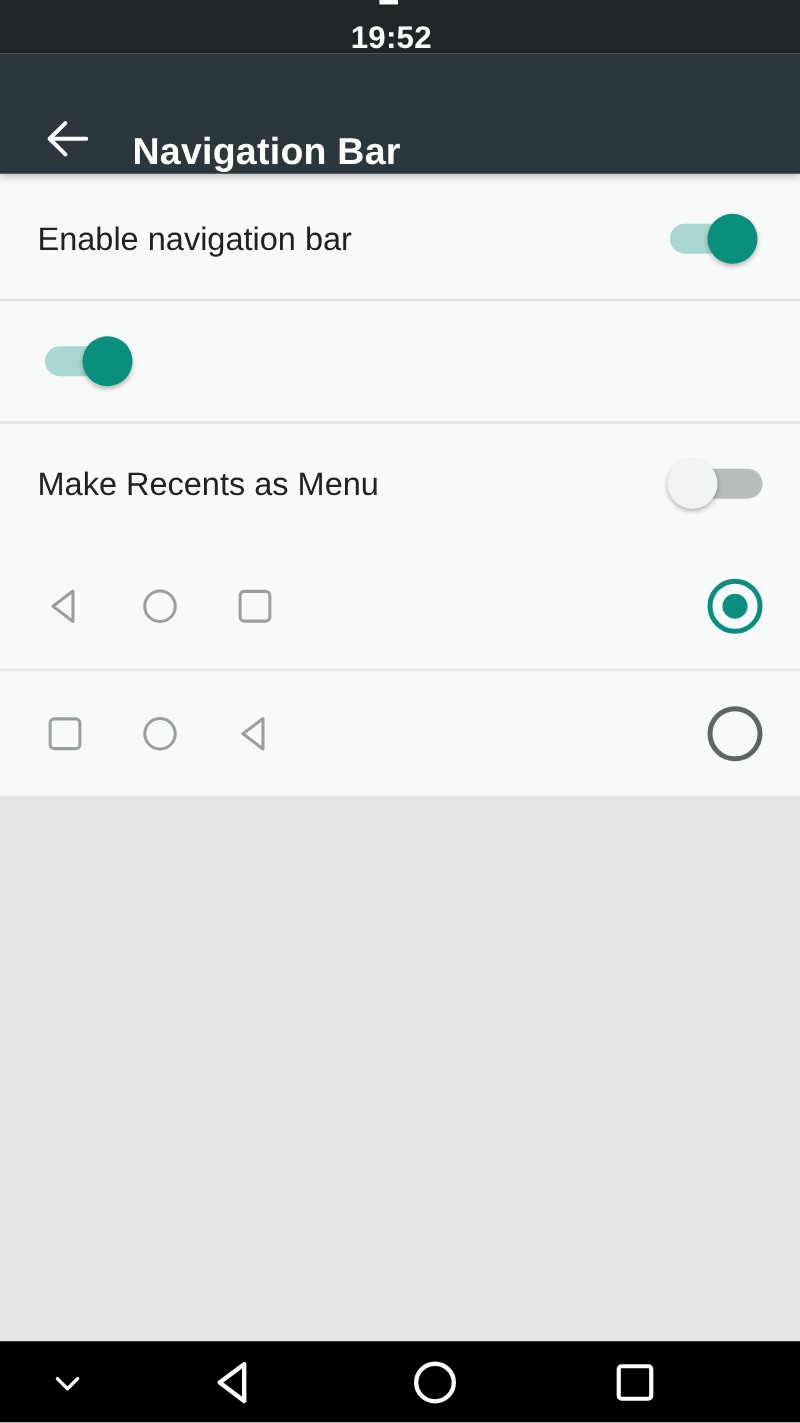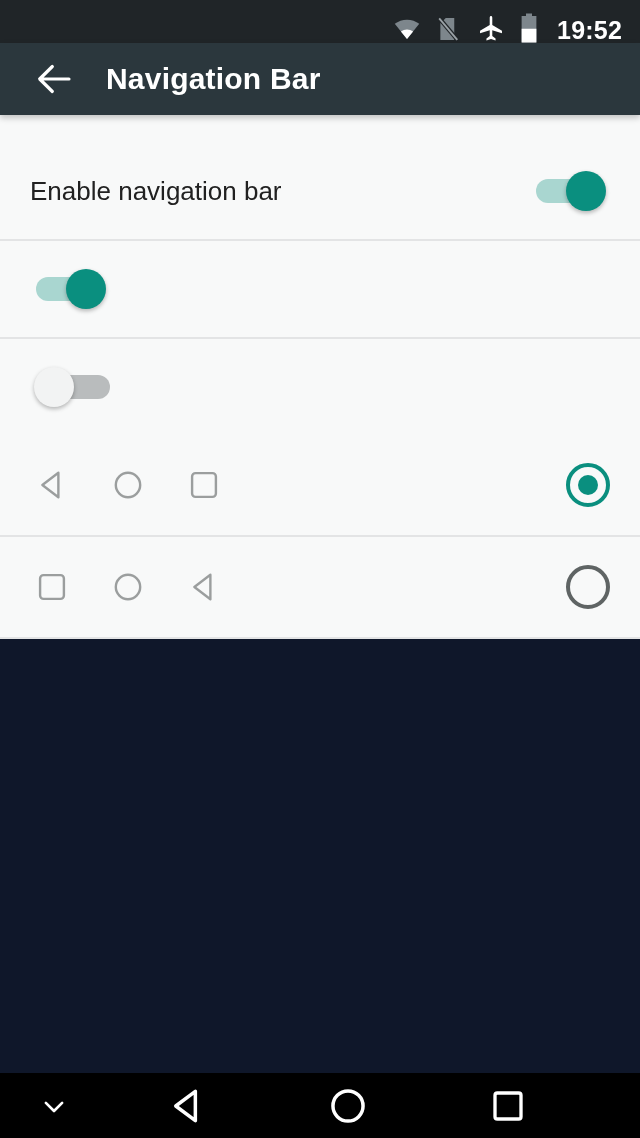--- a/index.html
+++ b/index.html
@@ -8,47 +8,47 @@
     background:#f8f9f9;
     font-family:"Liberation Sans", sans-serif;
     overflow:hidden;
   }
   #screen { position:relative; width:640px; height:1138px; background:#f8f9f9; }
 
   
   .status-bar{
     position:absolute; top:0; left:0; width:640px; height:43px;
     background:#202528;
-    display:flex; align-items:flex-end; justify-content:flex-end;
-    padding-right:18px; gap:14px;
+    display:flex; align-items:center; justify-content:flex-end;
+    padding-right:18px; gap:14px;flex-direction:column;
   }
   .status-bar .icon{ display:flex; align-items:center; justify-content:center; }
   .clock{
     color:#ffffff; font-size:25px; font-weight:600; letter-spacing:.2px;
     margin-left:4px; line-height:1;
   }
 
   
   .app-bar{
-    position:absolute; top:43px; left:0; width:640px; height:72px;
+    position:absolute; top:43px; left:0; width:640px; height:96px;
     background:#2b373d;
-    display:flex; align-items:center;
+    display:flex; align-items:flex-end;
     box-shadow:0 3px 6px rgba(0,0,0,.22);
     z-index:5;
   }
   .back-arrow{ width:56px; height:56px; margin-left:26px;
     display:flex; align-items:center; justify-content:center; cursor:pointer; }
   .app-title{
     color:#ffffff; font-size:30px; font-weight:700; margin-left:24px;
     letter-spacing:.2px;
   }
 
   
   .content{ position:absolute; top:143px; left:0; width:640px; height:930px;
-    background:#0f172a; }
+    background:#e5e5e5; }
 
   .pref-row{
     position:relative; height:96px; display:flex; align-items:center;
     padding:0 30px; background:#f8f9f9; cursor:pointer;
   }
   .pref-label{ font-size:26px; color:#212121; font-weight:400; flex:1; }
 
   .divider{ height:2px; background:#e3e4e5; width:100%; }
 
   
@@ -158,20 +158,21 @@
 
     <div class="pref-row">
       <div class="switch on">
         <div class="track"></div>
         <div class="thumb"></div>
       </div>
     </div>
     <div class="divider"></div>
 
     <div class="pref-row">
+      <div class="pref-label">Make Recents as Menu</div>
       <div class="switch off">
         <div class="track"></div>
         <div class="thumb"></div>
       </div>
     </div>
 
 
     <div class="style-row">
       <div class="style-icons">
         <span class="nav-ico">

